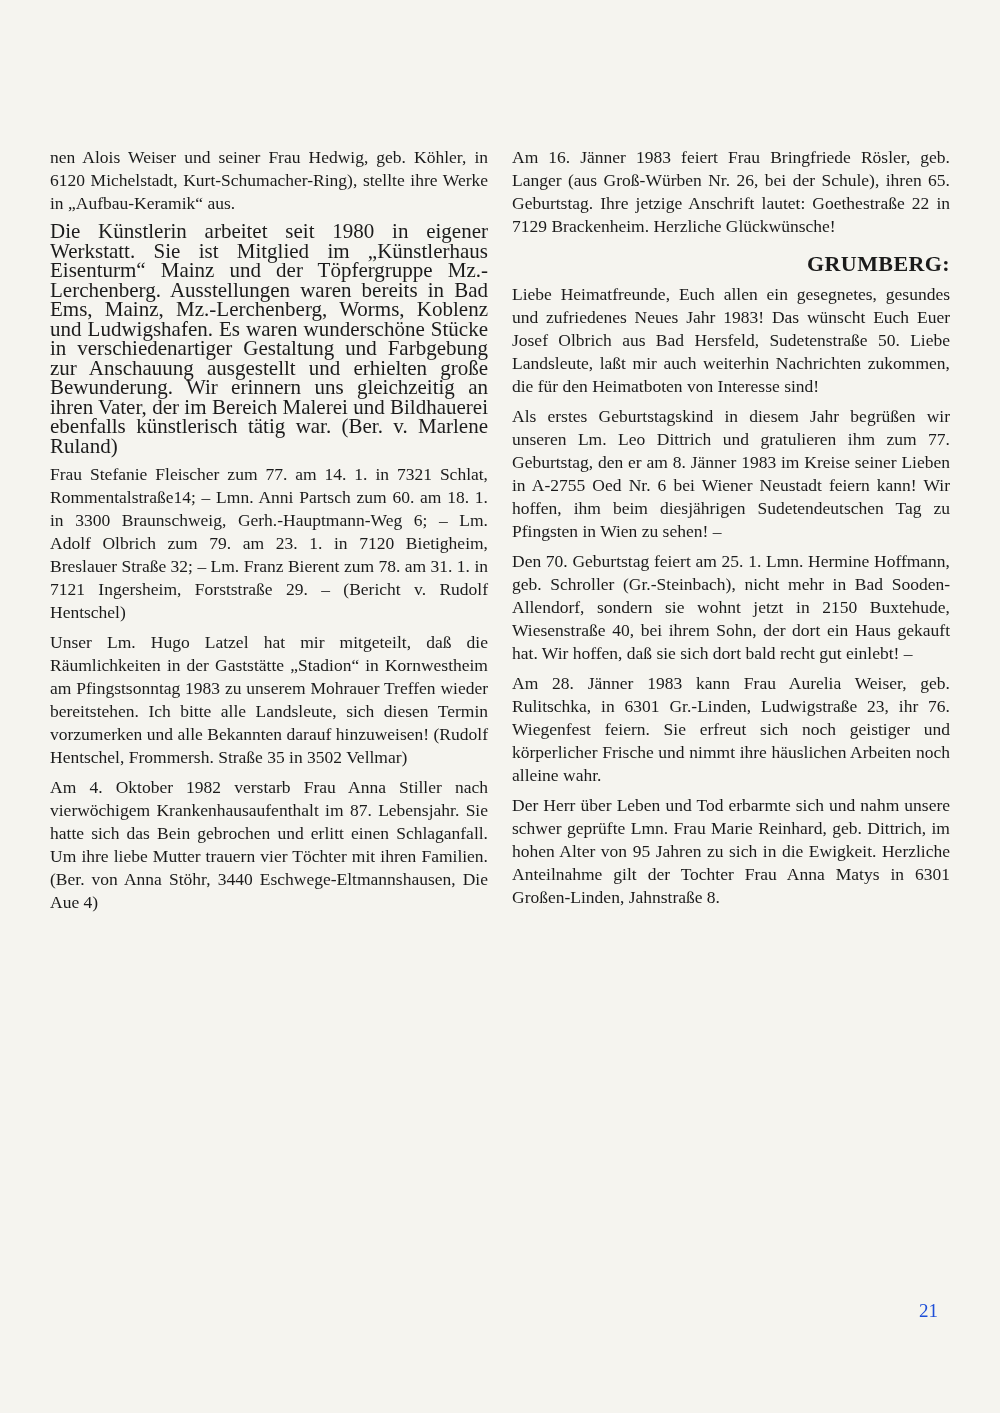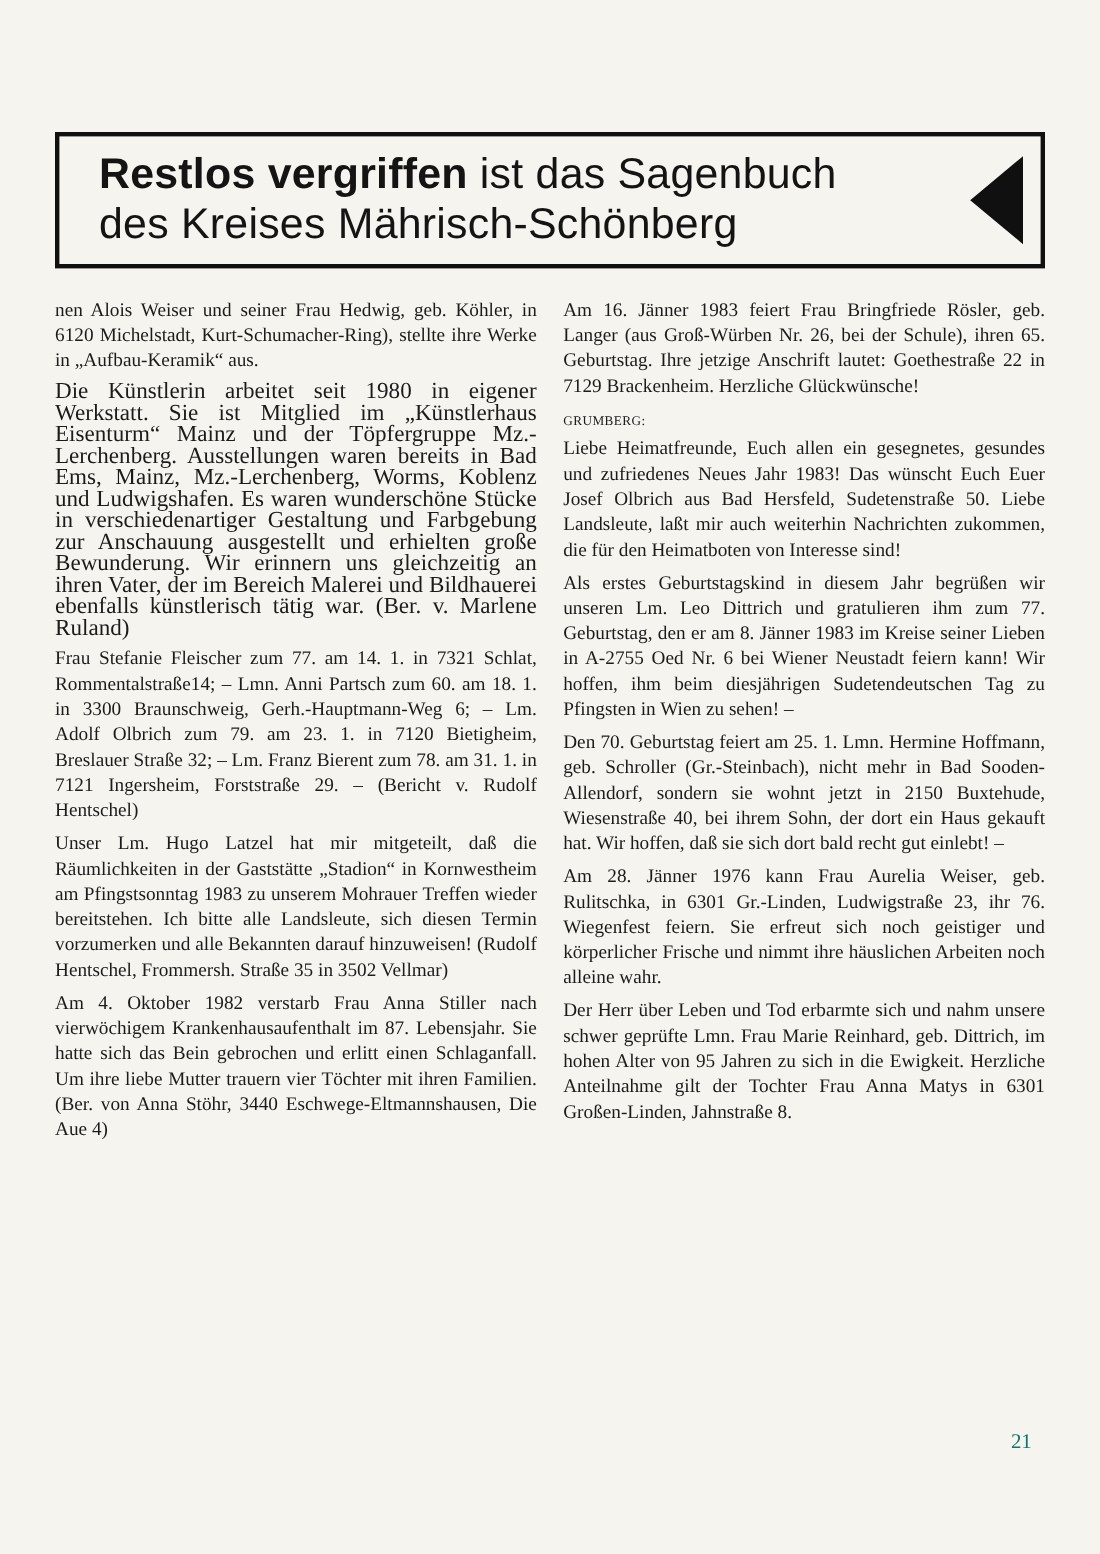--- a/index.html
+++ b/index.html
@@ -58,70 +58,63 @@
     font-size: 17.5px;
     line-height: 23px;
     margin: 0 0 7px 0;
   }
   p.small {
     font-size: 21px;
     line-height: 19.5px;
     margin: 0 0 7px 0;
   }
   h2.section-heading {
-    font-size: 12px;
-    font-weight: 400;
+    font-size: 22px;
+    font-weight: 700;
     letter-spacing: 0.4px;
     margin: 13px 0 6px 0;
-    text-align: left;
+    text-align: right;
   }
   h3.subheading {
     font-size: 17.5px;
     font-weight: 700;
     margin: 9px 0 3px 0;
     text-align: left;
   }
   .bold { font-weight: 400; }
   .float-right { float: right; }
   
   .page-number {
     position: absolute;
     top: 1300px;
     right: 62px;
     font-size: 19px;
-    color: #0f766e;
+    color: #1d4ed8;
   }
 </style>
 </head>
 <body>
 
 <div class="page">
 
-  <div class="banner">
-    <div class="banner-text">
-      <span class="banner-bold">Restlos vergriffen</span><span class="banner-regular"> ist das Sagenbuch</span><br>
-      <span class="banner-regular">des Kreises Mährisch-Schönberg</span>
-    </div>
-    <div class="banner-arrow"></div>
-  </div>
 
   <div class="columns">
     <div class="column">
         <p class="body"><span>nen Alois Weiser und seiner Frau Hedwig, geb. Köhler, in 6120 Michelstadt, Kurt-Schumacher-Ring), stellte ihre Werke in „Aufbau-Keramik“ aus.</span></p>
         <p class="small"><span>Die Künstlerin arbeitet seit 1980 in eigener Werkstatt. Sie ist Mitglied im „Künstlerhaus Eisenturm“ Mainz und der Töpfergruppe Mz.-Lerchenberg. Ausstellungen waren bereits in Bad Ems, Mainz, Mz.-Lerchenberg, Worms, Koblenz und Ludwigshafen. Es waren wunderschöne Stücke in verschiedenartiger Gestaltung und Farbgebung zur Anschauung ausgestellt und erhielten große Bewunderung. Wir erinnern uns gleichzeitig an ihren Vater, der im Bereich Malerei und Bildhauerei ebenfalls künstlerisch tätig war. (Ber. v. Marlene Ruland)</span></p>
         <p class="body"><span>Frau </span><span class="bold">Stefanie Fleischer</span><span> zum 77. am 14. 1. in 7321 Schlat, Rommentalstraße14; – Lmn. </span><span class="bold">Anni Partsch</span><span> zum 60. am 18. 1. in 3300 Braunschweig, Gerh.-Hauptmann-Weg 6; – Lm. </span><span class="bold">Adolf Olbrich</span><span> zum 79. am 23. 1. in 7120 Bietigheim, Breslauer Straße 32; – Lm. </span><span class="bold">Franz Bierent</span><span> zum 78. am 31. 1. in 7121 Ingersheim, Forststraße 29. – (Bericht v. Rudolf Hentschel)</span></p>
         <p class="body"><span>Unser Lm. Hugo Latzel hat mir mitgeteilt, daß die Räumlichkeiten in der Gaststätte „Stadion“ in Kornwestheim am Pfingstsonntag 1983 zu unserem Mohrauer Treffen wieder bereitstehen. Ich bitte alle Landsleute, sich diesen Termin vorzumerken und alle Bekannten darauf hinzuweisen! (Rudolf Hentschel, Frommersh. Straße 35 in 3502 Vellmar)</span></p>
         <p class="body"><span>Am 4. Oktober 1982 verstarb Frau </span><span class="bold">Anna Stiller</span><span> nach vierwöchigem Krankenhausaufenthalt im 87. Lebensjahr. Sie hatte sich das Bein gebrochen und erlitt einen Schlaganfall. Um ihre liebe Mutter trauern vier Töchter mit ihren Familien. (Ber. von Anna Stöhr, 3440 Eschwege-Eltmannshausen, Die Aue 4)</span></p>
       </div>
     <div class="column">
         <p class="body"><span>Am 16. Jänner 1983 feiert Frau </span><span class="bold">Bringfriede Rösler,</span><span> geb. Langer (aus Groß-Würben Nr. 26, bei der Schule), ihren 65. Geburtstag. Ihre jetzige Anschrift lautet: Goethestraße 22 in 7129 Brackenheim. Herzliche Glückwünsche!</span></p>
         <h2 class="section-heading">GRUMBERG:</h2>
         <p class="body"><span class="bold">Liebe Heimatfreunde,</span><span> Euch allen ein gesegnetes, gesundes und zufriedenes Neues Jahr 1983! Das wünscht Euch Euer Josef Olbrich aus Bad Hersfeld, Sudetenstraße 50. Liebe Landsleute, laßt mir auch weiterhin Nachrichten zukommen, die für den Heimatboten von Interesse sind!</span></p>
         <p class="body"><span>Als erstes Geburtstagskind in diesem Jahr begrüßen wir unseren Lm. </span><span class="bold">Leo Dittrich</span><span> und gratulieren ihm zum 77. Geburtstag, den er am 8. Jänner 1983 im Kreise seiner Lieben in A-2755 Oed Nr. 6 bei Wiener Neustadt feiern kann! Wir hoffen, ihm beim diesjährigen Sudetendeutschen Tag zu Pfingsten in Wien zu sehen! –</span></p>
         <p class="body"><span>Den 70. Geburtstag feiert am 25. 1. Lmn. </span><span class="bold">Hermine Hoffmann,</span><span> geb. Schroller (Gr.-Steinbach), nicht mehr in Bad Sooden-Allendorf, sondern sie wohnt jetzt in 2150 Buxtehude, Wiesenstraße 40, bei ihrem Sohn, der dort ein Haus gekauft hat. Wir hoffen, daß sie sich dort bald recht gut einlebt! –</span></p>
-        <p class="body"><span>Am 28. Jänner 1976 kann Frau </span><span class="bold">Aurelia Weiser,</span><span> geb. Rulitschka, in 6301 Gr.-Linden, Ludwigstraße 23, ihr 76. Wiegenfest feiern. Sie erfreut sich noch geistiger und körperlicher Frische und nimmt ihre häuslichen Arbeiten noch alleine wahr.</span></p>
+        <p class="body"><span>Am 28. Jänner 1983 kann Frau </span><span class="bold">Aurelia Weiser,</span><span> geb. Rulitschka, in 6301 Gr.-Linden, Ludwigstraße 23, ihr 76. Wiegenfest feiern. Sie erfreut sich noch geistiger und körperlicher Frische und nimmt ihre häuslichen Arbeiten noch alleine wahr.</span></p>
         <p class="body"><span>Der Herr über Leben und Tod erbarmte sich und nahm unsere schwer geprüfte Lmn. Frau </span><span class="bold">Marie Reinhard,</span><span> geb. Dittrich, im hohen Alter von 95 Jahren zu sich in die Ewigkeit. Herzliche Anteilnahme gilt der Tochter Frau Anna Matys in 6301 Großen-Linden, Jahnstraße 8.</span></p>
       </div>
   </div>
 
   <div class="page-number">21</div>
 
 </div>
 
 </body></html>

